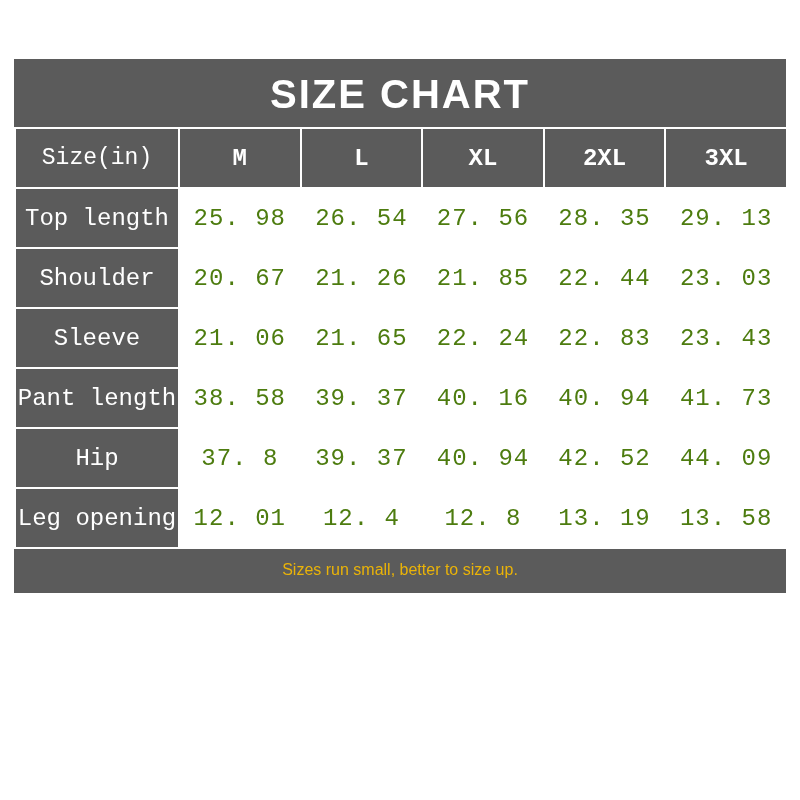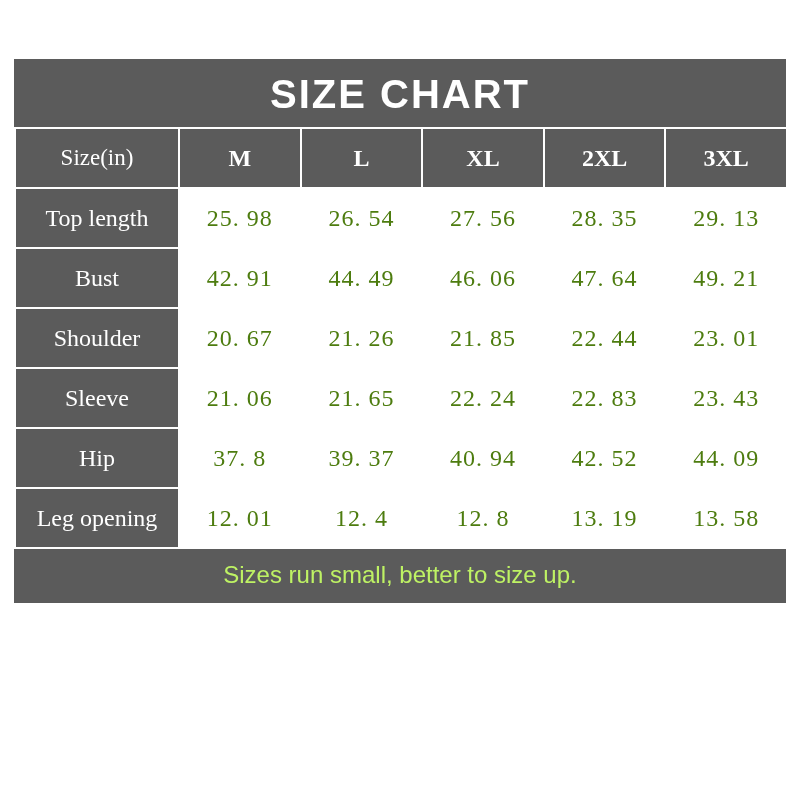--- a/index.html
+++ b/index.html
@@ -45,21 +45,21 @@
     border-collapse: collapse;
     table-layout: fixed;
   }
 
   table.size-table td {
     border: 2px solid #ffffff;
     text-align: center;
     vertical-align: middle;
     height: 58px;
     font-size: 24px;
-    font-family: Liberation Serif, serif;
+    font-family: Liberation Mono, monospace;
     padding: 0;
   }
 
   
   .hdr td {
     background: #5b5b5b;
     color: #ffffff;
     font-weight: bold;
     font-size: 26px;
     height: 52px;
@@ -81,22 +81,22 @@
   td.val {
     background: #ffffff;
     color: #4d7c0f;
     font-size: 27px;
     letter-spacing: 1px;
     font-weight: normal;
   }
 
   .footnote {
     text-align: center;
-    color: #bef264;
-    font-size: 24px;
+    color: #eab308;
+    font-size: 16px;
     padding: 12px 0 14px 0;
     font-family: "Liberation Sans", sans-serif;
   }
 
   col.labelcol { width: 164px; }
   col.sizecol  { width: 121.6px; }
 </style>
 </head>
 <body>
 
@@ -126,47 +126,47 @@
 
         <tr>
           <td class="rowlabel">Top length</td>
           <td class="val">25. 98</td>
           <td class="val">26. 54</td>
           <td class="val">27. 56</td>
           <td class="val">28. 35</td>
           <td class="val">29. 13</td>
         </tr>
 
-        <tr>
-          <td class="rowlabel">Bust</td>
-          <td class="val">42. 91</td>
-          <td class="val">44. 49</td>
-          <td class="val">46. 06</td>
-          <td class="val">47. 64</td>
-          <td class="val">49. 21</td>
-        </tr>
 
         <tr>
           <td class="rowlabel">Shoulder</td>
           <td class="val">20. 67</td>
           <td class="val">21. 26</td>
           <td class="val">21. 85</td>
           <td class="val">22. 44</td>
-          <td class="val">23. 01</td>
+          <td class="val">23. 03</td>
         </tr>
 
         <tr>
           <td class="rowlabel">Sleeve</td>
           <td class="val">21. 06</td>
           <td class="val">21. 65</td>
           <td class="val">22. 24</td>
           <td class="val">22. 83</td>
           <td class="val">23. 43</td>
         </tr>
 
+        <tr>
+          <td class="rowlabel">Pant length</td>
+          <td class="val">38. 58</td>
+          <td class="val">39. 37</td>
+          <td class="val">40. 16</td>
+          <td class="val">40. 94</td>
+          <td class="val">41. 73</td>
+        </tr>
 
 
         <tr>
           <td class="rowlabel">Hip</td>
           <td class="val">37. 8</td>
           <td class="val">39. 37</td>
           <td class="val">40. 94</td>
           <td class="val">42. 52</td>
           <td class="val">44. 09</td>
         </tr>

